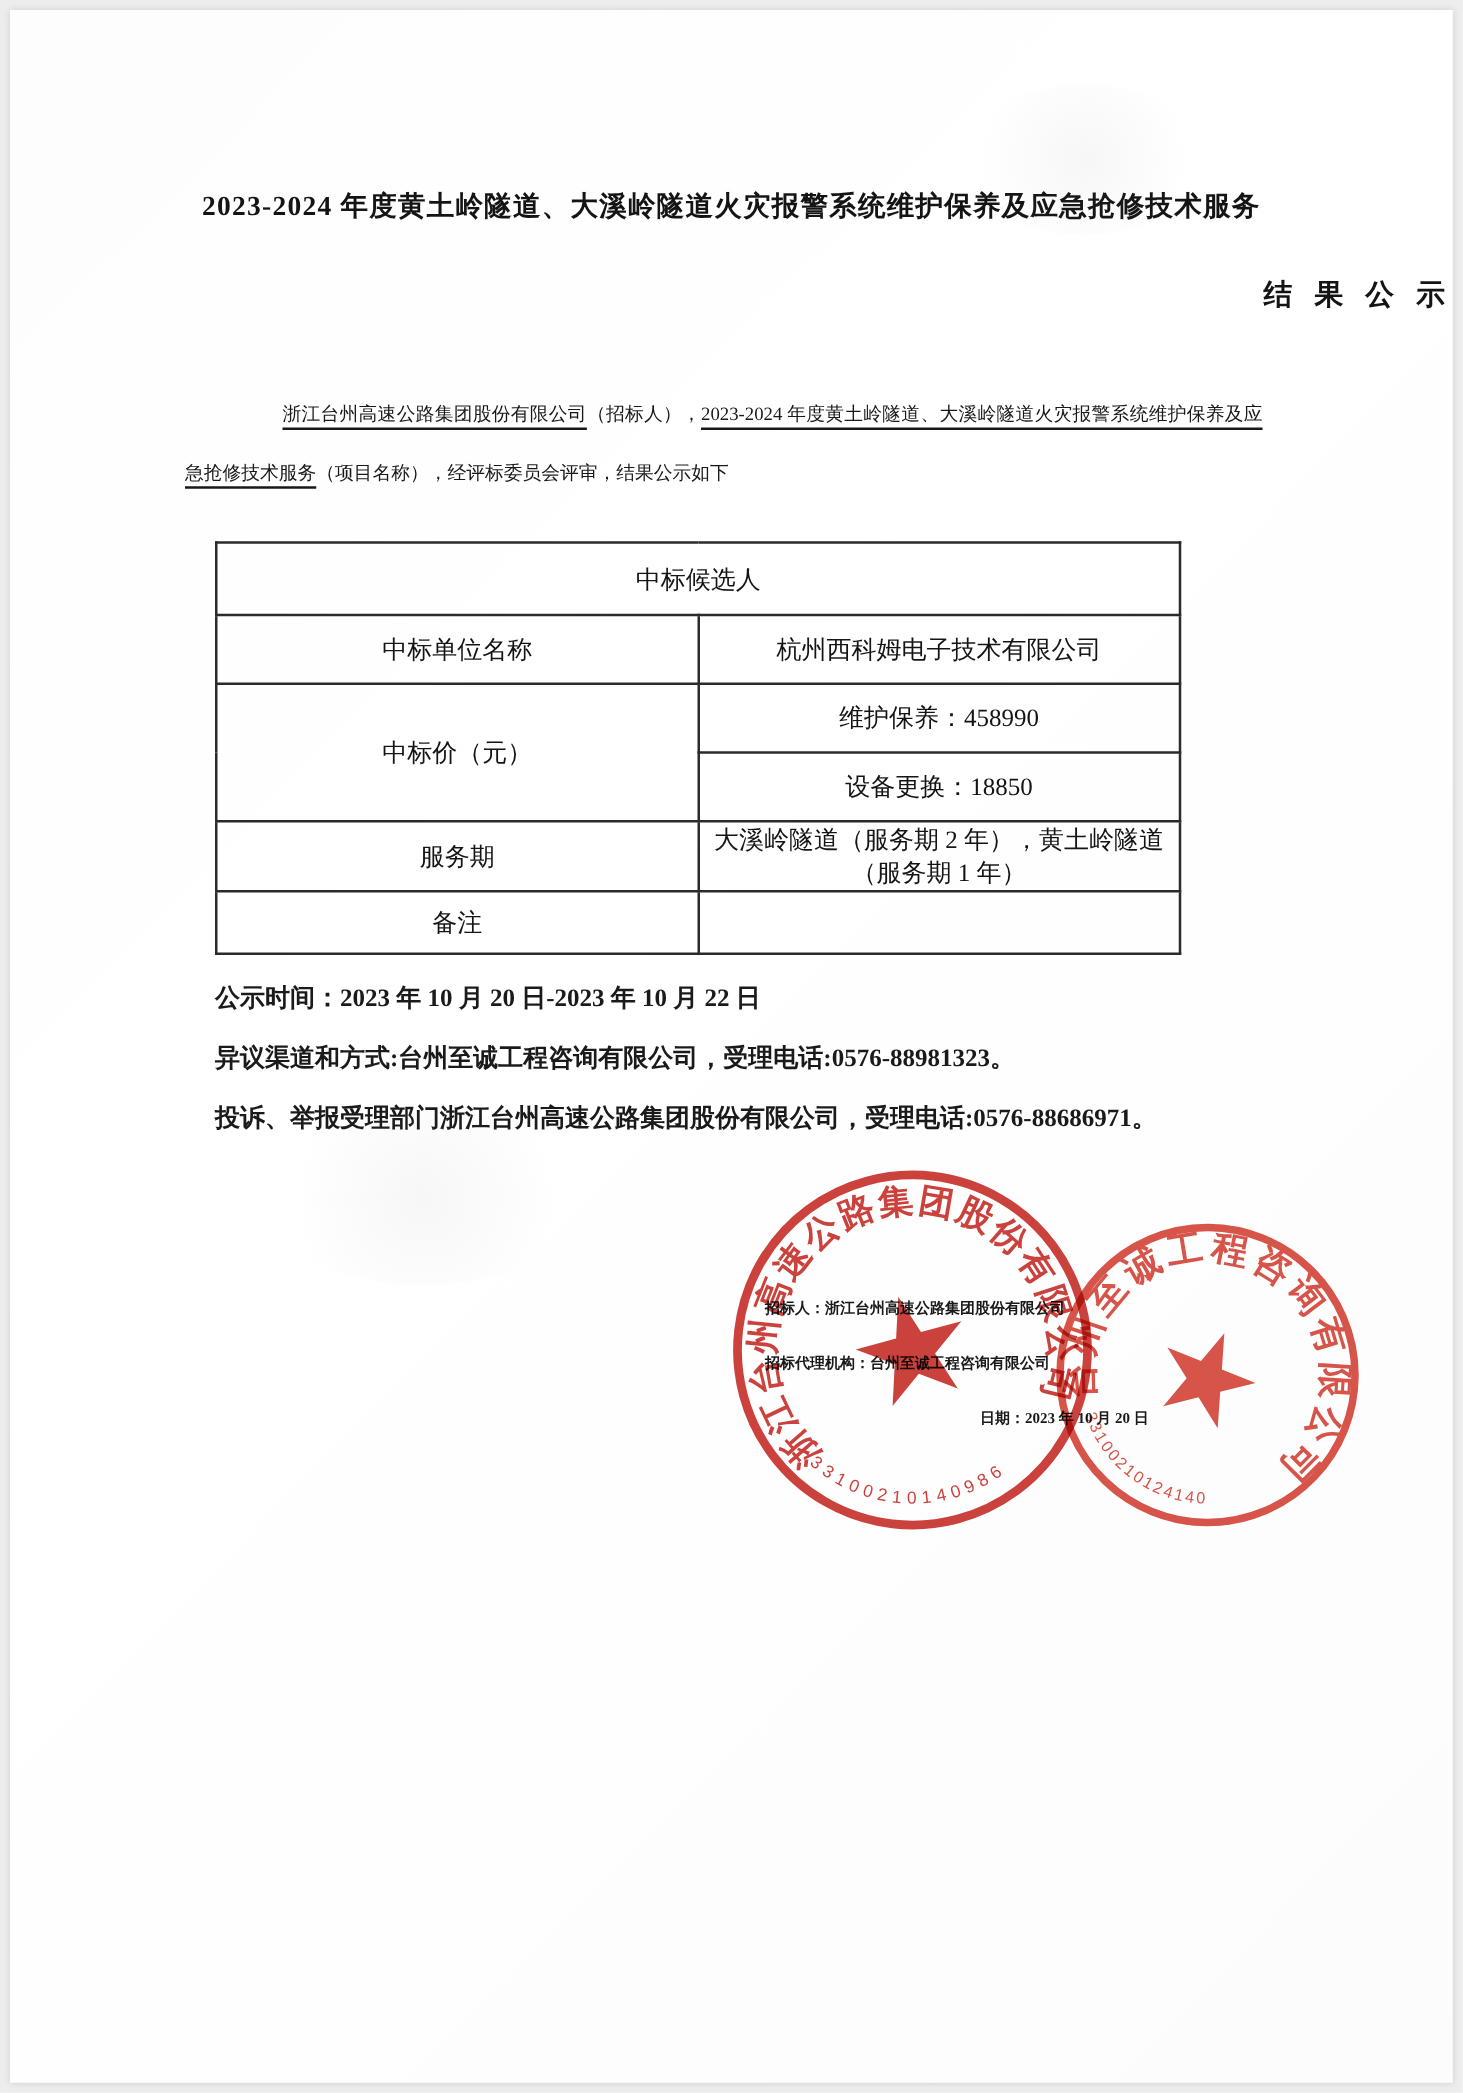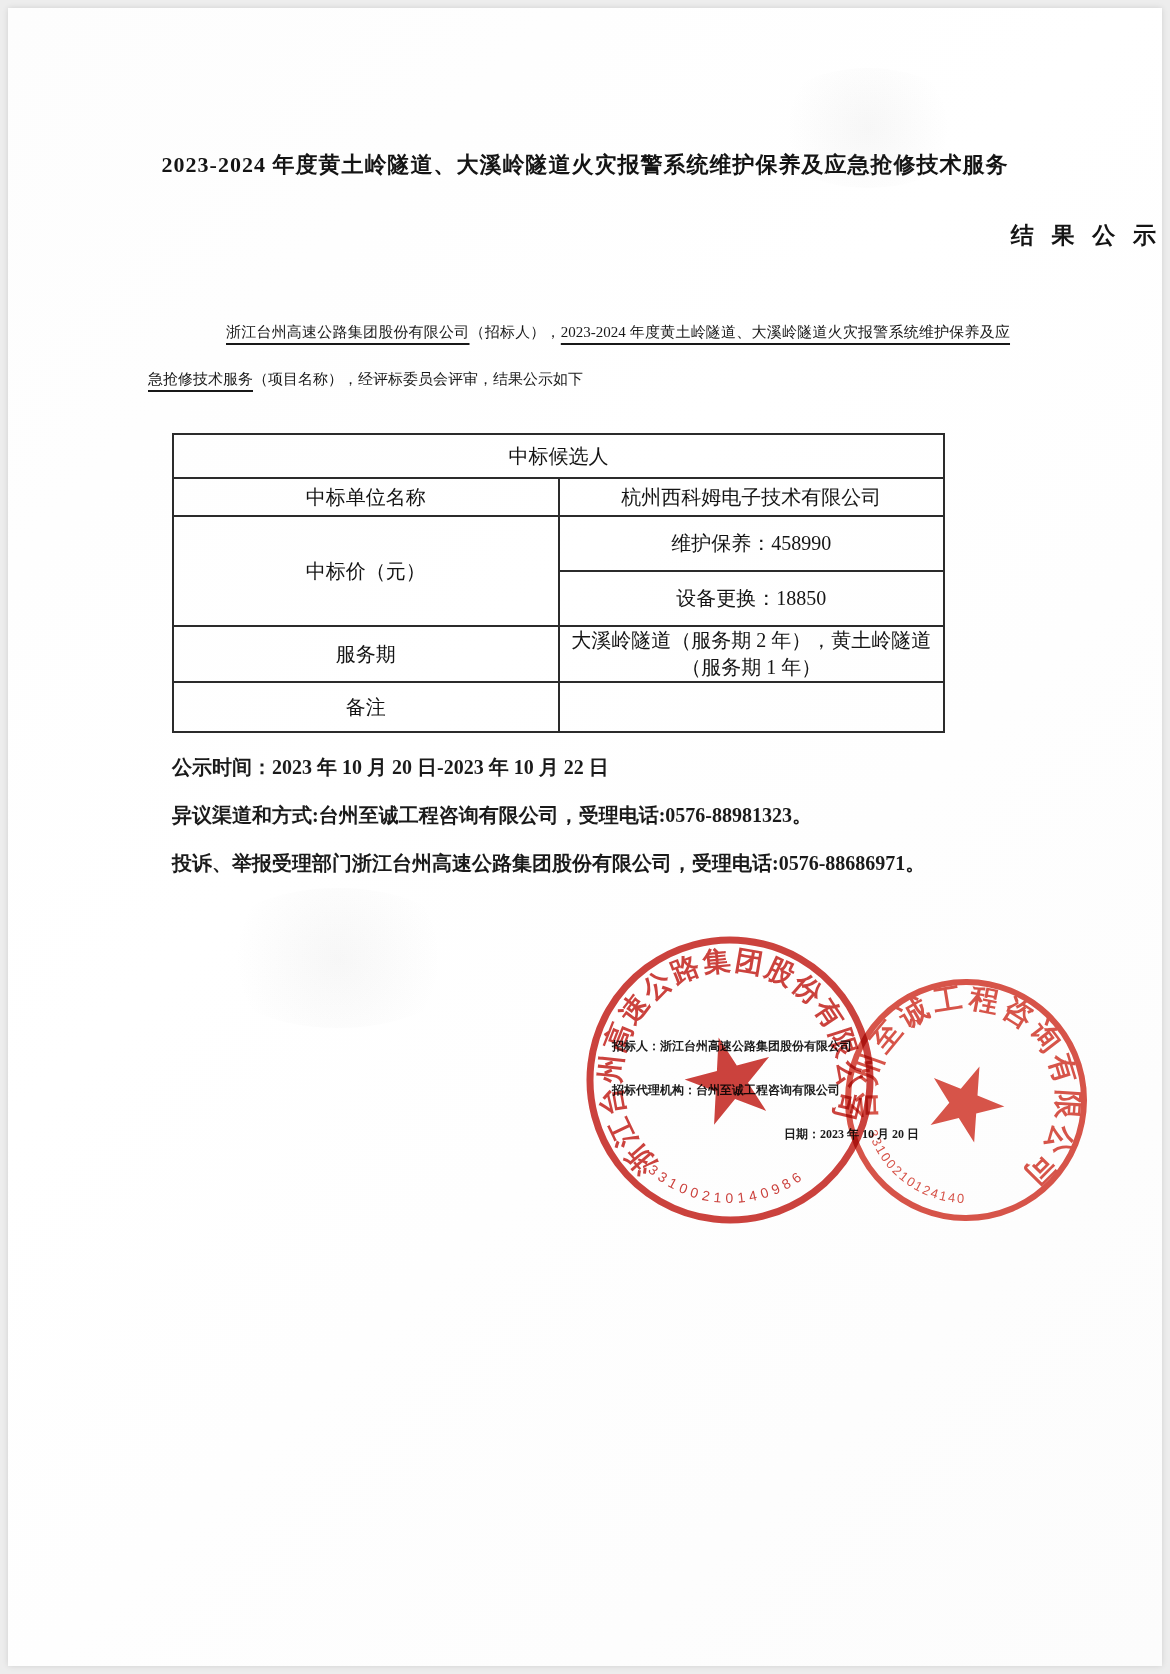--- a/index.html
+++ b/index.html
@@ -52,22 +52,22 @@
     font-size:20px;
     color:#141414;
   }
   table.result td{
     border:2px solid #2b2b2b;
     text-align:center;
     vertical-align:middle;
     padding:0 6px;
   }
   td.col-label{width:143px;}
-  .row-header{height:44px;}
-  .row-winner{height:38px;}
+  .row-header{height:58px;}
+  .row-winner{height:55px;}
   .row-price{height:55px;}
   .row-service{height:52px;}
   .row-remark{height:50px;}
   .notes{margin:20px 130px 0 164px;}
   .note-line{
     margin-top:21px;
     font-size:20px;
     font-weight:600;
     color:#1a1a1a;
   }

